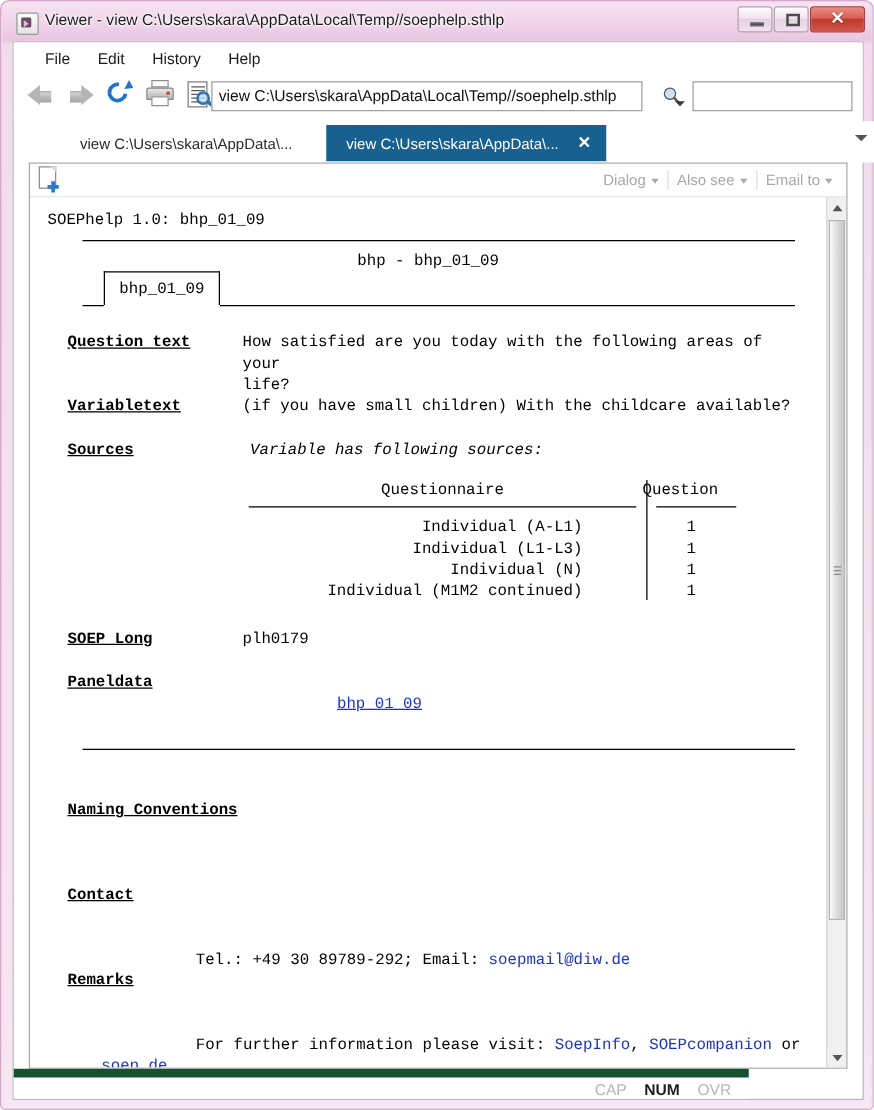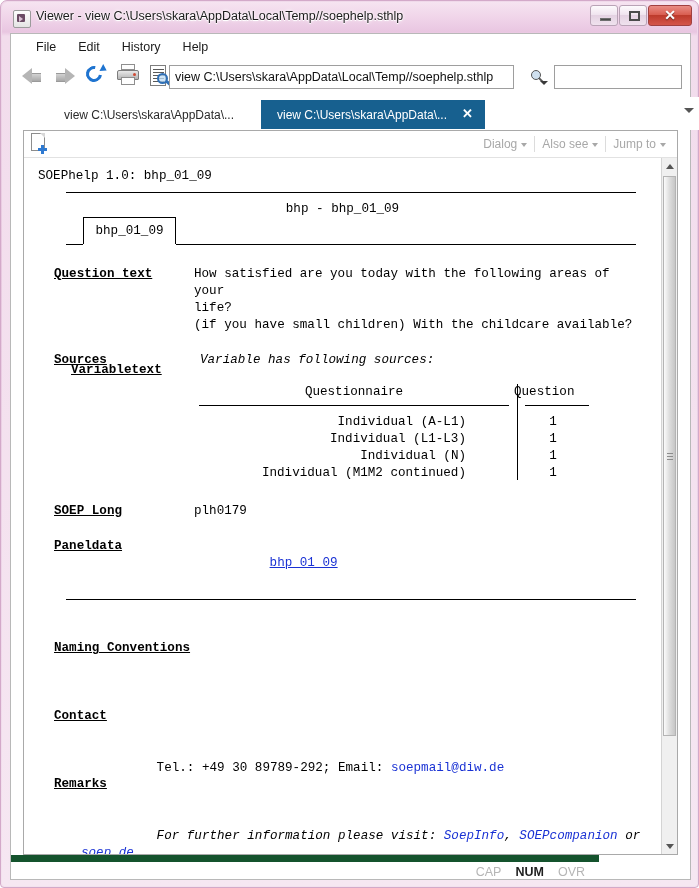--- a/index.html
+++ b/index.html
@@ -712,21 +712,21 @@
             <span>Dialog</span>
             <span class="vt-caret"></span>
           </div>
           <div class="vt-sep"></div>
           <div class="vt-btn">
             <span>Also see</span>
             <span class="vt-caret"></span>
           </div>
           <div class="vt-sep"></div>
           <div class="vt-btn">
-            <span>Jump to</span>
+            <span>Email to</span>
             <span class="vt-caret"></span>
           </div>
         </div>
       </div>
 
       <div class="doc">
 
         <div class="hdr-row">
           <span>SOEPhelp 1.0: bhp_01_09</span>
         </div>
@@ -737,21 +737,21 @@
         <div class="rule rule-tabL"></div>
         <div class="rule rule-tabR"></div>
         <div class="tab-box">
           <span>bhp_01_09</span>
         </div>
 
         <div class="lbl" style="left:30px; top:108px;">Question text</div>
         <div class="val" style="left:170px; top:108px; width:450px;">How satisfied are you today with the following areas of your
 life?</div>
 
-        <div class="lbl" style="left:47px; top:159px;margin-top:45px;">Variabletext</div>
+        <div class="lbl" style="left:30px; top:159px;">Variabletext</div>
         <div class="val" style="left:170px; top:159px; width:460px;">(if you have small children) With the childcare available?</div>
 
         <div class="lbl" style="left:30px; top:194px;">Sources</div>
         <div class="val italic" style="left:176px; top:194px;">Variable has following sources:</div>
 
         <div class="srctable">
           <div class="hdr">
             <div class="c1">Questionnaire</div>
             <div class="c2">Question</div>
           </div>
@@ -789,21 +789,21 @@
         <div class="rule rule-mid"></div>
 
         <div class="lbl" style="left:30px; top:482px;">Naming Conventions</div>
 
         <div class="lbl" style="left:30px; top:550px;">Contact</div>
         <div class="val" style="left:57px; top:585px;">
           <span>Tel.: +49 30 89789-292; Email: </span><span class="lnk">soepmail@diw.de</span>
         </div>
 
         <div class="lbl" style="left:30px; top:618px;">Remarks</div>
-        <div class="val" style="left:57px; top:653px;font-style:italic;">
+        <div class="val" style="left:57px; top:653px;">
           <span>For further information please visit: </span><span class="lnk">SoepInfo</span><span>, </span><span class="lnk">SOEPcompanion</span><span> or </span><span class="lnk">soep.de</span>
         </div>
 
       </div>
 
       <div class="doc-scroll">
         <div class="sb-up"></div>
         <div class="sb-thumb"></div>
         <div class="sb-down"></div>
       </div>

